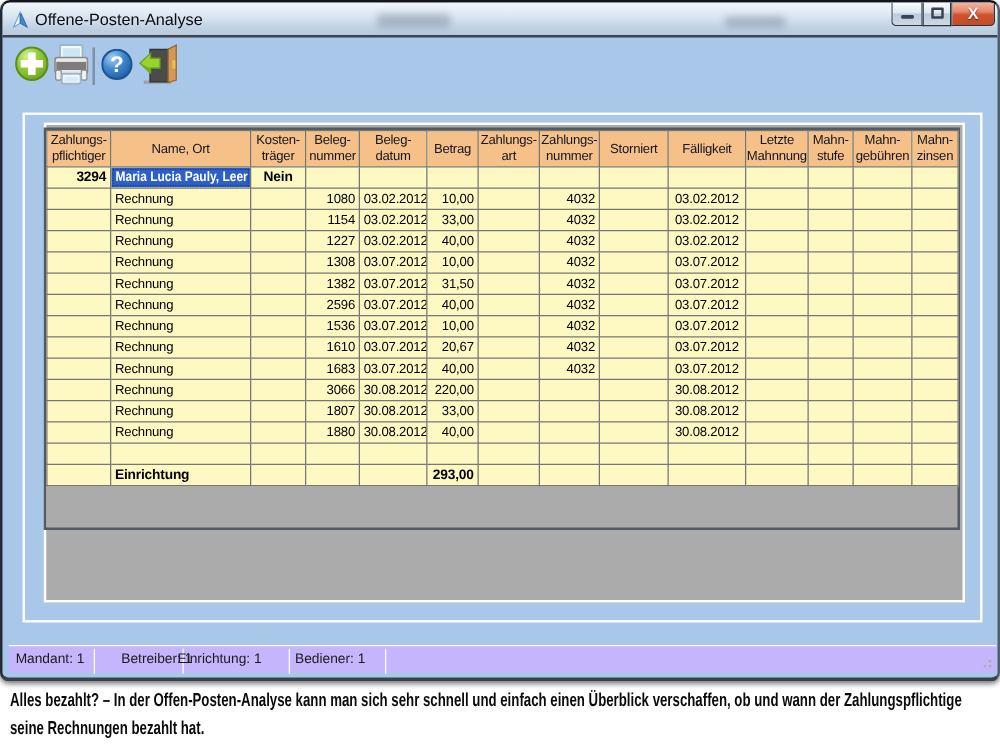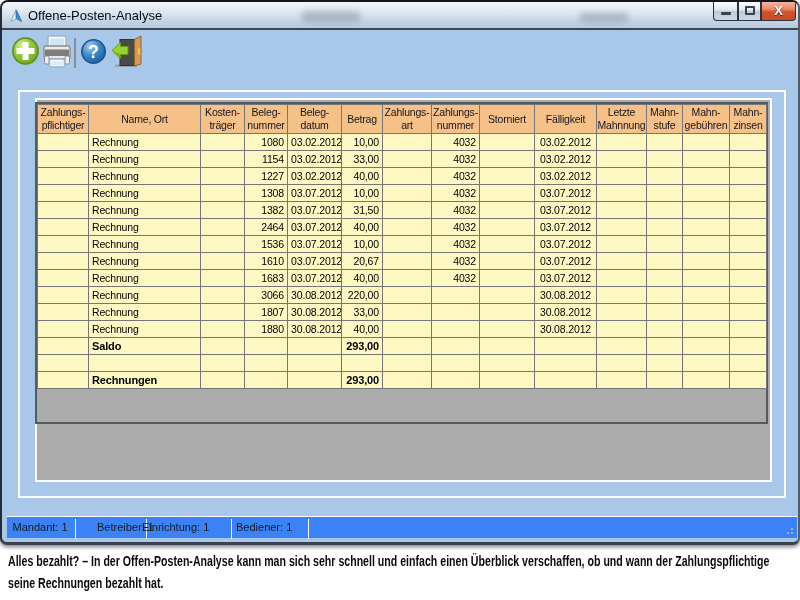--- a/index.html
+++ b/index.html
@@ -47,21 +47,21 @@
 tr.bold td { font-weight:bold; font-size:11px; }
 tr.h16 td { height:16px; }
 tr.h16 .selcell { height:16px; line-height:16px; }
 td.c { padding:0 1px; }
 tr.red td { color:#ee1111; }
 .selcell { display:block; margin:0; padding:0; background:#2c60c8; color:#fff; font-weight:bold; font-size:11px;
   outline:1px dotted #1a3a8a; outline-offset:-2px; height:17px; line-height:17px; }
 .selcell b { display:inline-block; transform:scaleX(0.87); transform-origin:0 50%; padding-left:4px; letter-spacing:0; }
 
 
-.statusbar { position:absolute; left:5px; top:514px; width:790px; height:22px; background:#3b82f6; border-top:1.5px solid #fdfdfd; }
+.statusbar { position:absolute; left:5px; top:514px; width:790px; height:22px; background:#c4b5fd; border-top:1.5px solid #fdfdfd; }
 .statusbar .lbl { position:absolute; top:3.5px; font-size:11px; color:#1a1a1a; }
 .ssep { position:absolute; top:2px; width:1px; height:20px; background:#c9c5c0; border-right:1px solid #fcfcfc; }
 .grip { position:absolute; right:3px; bottom:3px; width:10px; height:10px; }
 
 
 .caption { position:absolute; left:8px; top:550px; width:1100px; font-size:15px; line-height:21.5px;
   color:#0a0a0a; font-weight:bold; transform:scaleX(0.7065); transform-origin:0 0; }
 </style>
 </head>
 <body>
@@ -159,20 +159,38 @@
                 <td>Betrag</td>
                 <td>Zahlungs-<br>art</td>
                 <td>Zahlungs-<br>nummer</td>
         <td>Storniert</td>
                 <td>Fälligkeit</td>
                 <td>Letzte<br>Mahnnung</td>
                 <td>Mahn-<br>stufe</td>
         <td>Mahn-<br>gebühren</td>
                 <td>Mahn-<br>zinsen</td>
       </tr>
+      <tr class="bold h16">
+                <td class="r">3294</td>
+                <td style="padding:0">
+                  <span class="selcell"><b>Maria Lucia Pauly, Leer</b></span>
+                </td>
+                <td class="c">Nein</td>
+                <td></td>
+                <td></td>
+                <td></td>
+                <td></td>
+                <td></td>
+                <td></td>
+                <td></td>
+                <td></td>
+                <td></td>
+                <td></td>
+                <td></td>
+              </tr>
       <tr>
                 <td></td>
                 <td>Rechnung</td>
                 <td></td>
                 <td class="r">1080</td>
                 <td class="c">03.02.2012</td>
                 <td class="r">10,00</td>
                 <td></td>
                 <td class="r">4032</td>
                 <td></td>
@@ -243,21 +261,21 @@
                 <td class="c">03.07.2012</td>
                 <td></td>
                 <td></td>
                 <td></td>
                 <td></td>
               </tr>
       <tr>
                 <td></td>
                 <td>Rechnung</td>
                 <td></td>
-                <td class="r">2464</td>
+                <td class="r">2596</td>
                 <td class="c">03.07.2012</td>
                 <td class="r">40,00</td>
                 <td></td>
                 <td class="r">4032</td>
                 <td></td>
                 <td class="c">03.07.2012</td>
                 <td></td>
                 <td></td>
                 <td></td>
                 <td></td>
@@ -351,55 +369,39 @@
                 <td class="r">40,00</td>
                 <td></td>
                 <td></td>
                 <td></td>
                 <td class="c">30.08.2012</td>
                 <td></td>
                 <td></td>
                 <td></td>
                 <td></td>
               </tr>
+      <tr>
+                <td></td>
+                <td></td>
+                <td></td>
+                <td></td>
+                <td></td>
+                <td></td>
+                <td></td>
+                <td></td>
+                <td></td>
+                <td></td>
+                <td></td>
+                <td></td>
+                <td></td>
+                <td></td>
+              </tr>
       <tr class="bold">
                 <td></td>
-                <td>Saldo</td>
-                <td></td>
-                <td></td>
-                <td></td>
-                <td class="r">293,00</td>
-                <td></td>
-                <td></td>
-                <td></td>
-                <td></td>
-                <td></td>
-                <td></td>
-                <td></td>
-                <td></td>
-              </tr>
-      <tr>
-                <td></td>
-                <td></td>
-                <td></td>
-                <td></td>
-                <td></td>
-                <td></td>
-                <td></td>
-                <td></td>
-                <td></td>
-                <td></td>
-                <td></td>
-                <td></td>
-                <td></td>
-                <td></td>
-              </tr>
-      <tr class="bold">
-                <td></td>
-                <td>Rechnungen</td>
+                <td>Einrichtung</td>
                 <td></td>
                 <td></td>
                 <td></td>
                 <td class="r">293,00</td>
                 <td></td>
                 <td></td>
                 <td></td>
                 <td></td>
                 <td></td>
                 <td></td>

